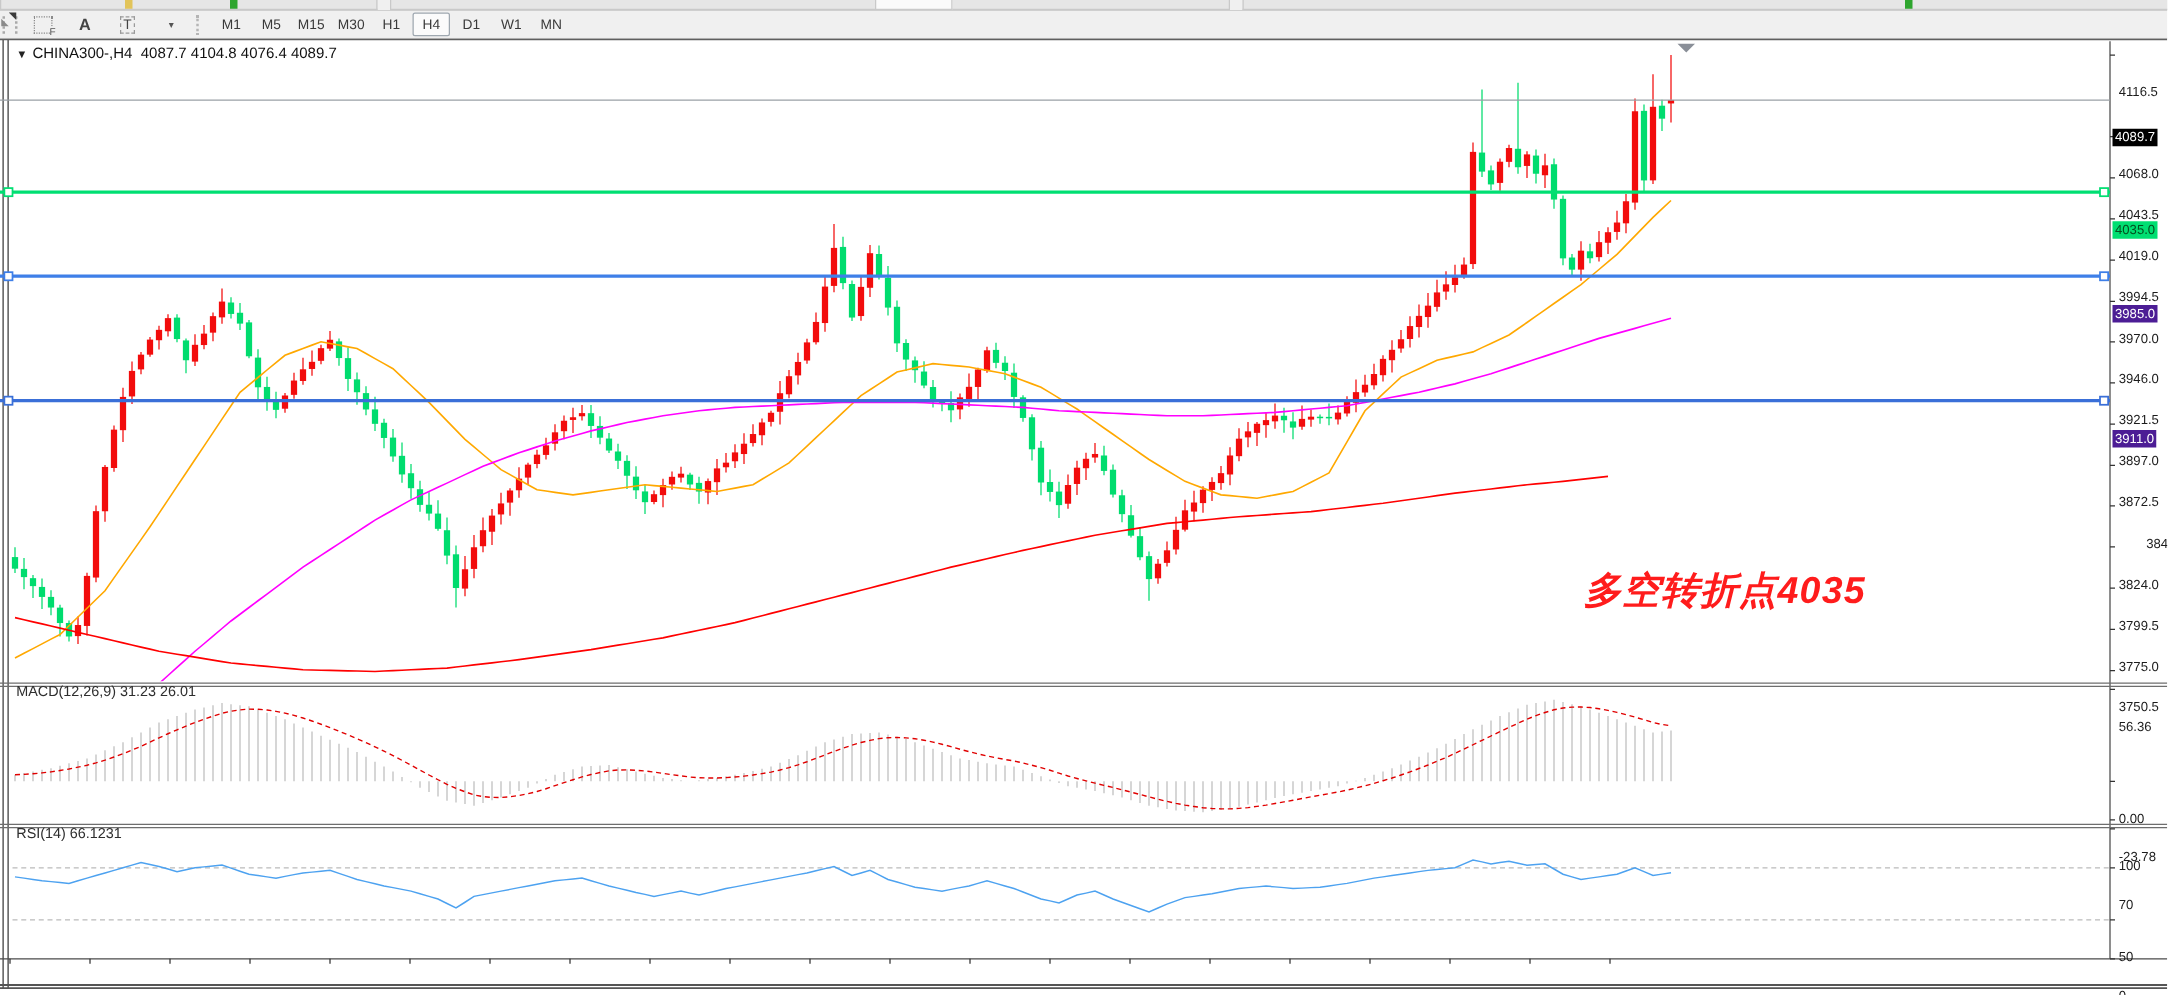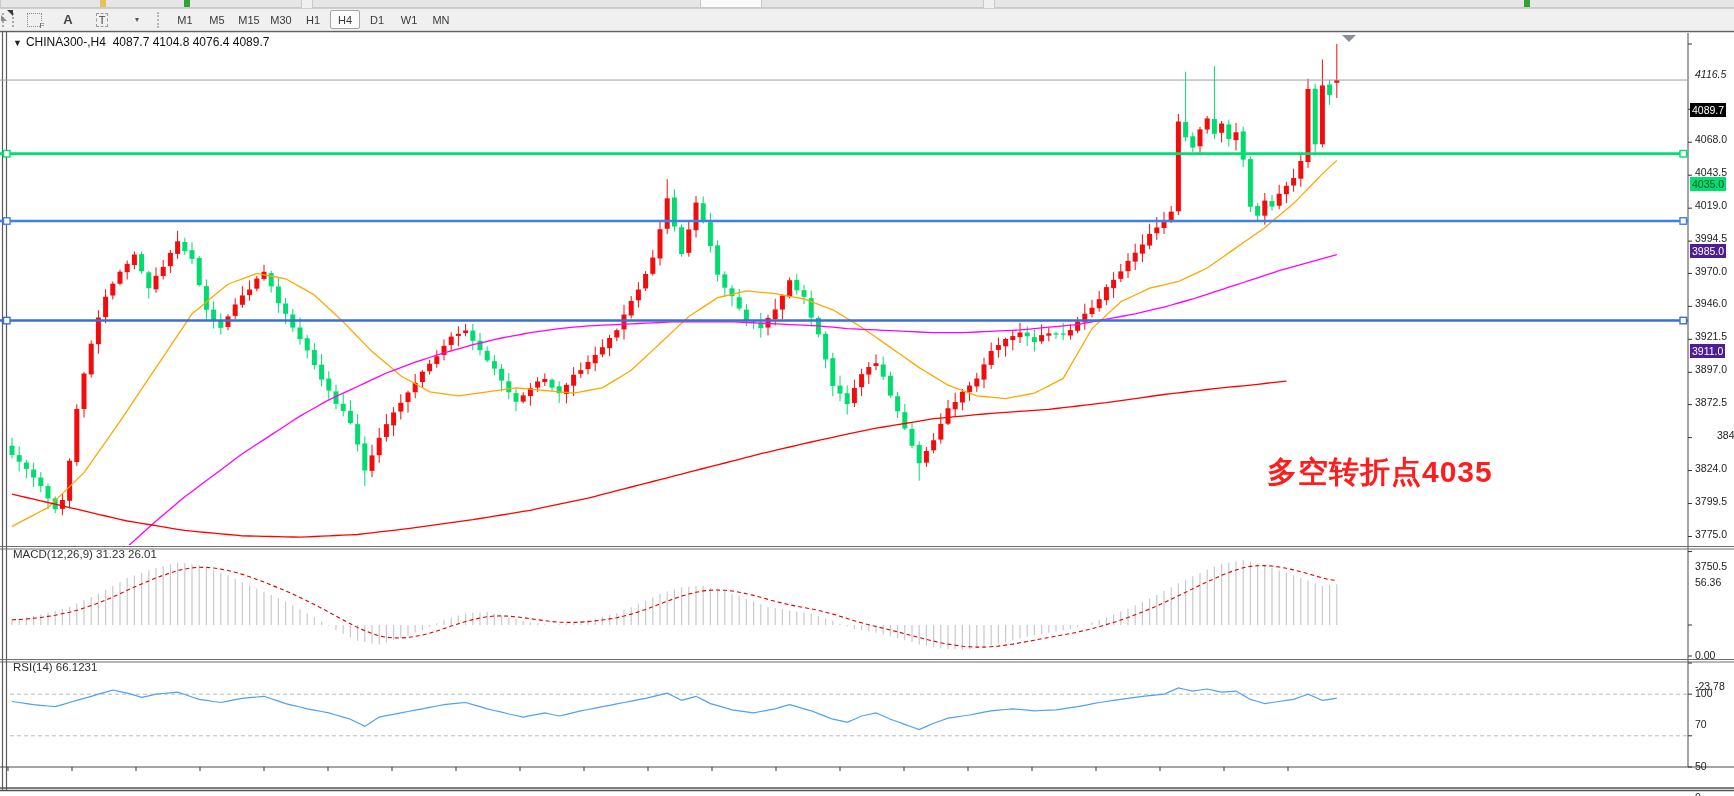--- a/index.html
+++ b/index.html
@@ -723,24 +723,24 @@
         <line x1="1224" y1="737" x2="1224" y2="741" stroke="#333" stroke-width="1"></line>
         <line x1="1288" y1="737" x2="1288" y2="741" stroke="#333" stroke-width="1"></line>
       </svg>
 
     <div class="title-label">
       <span class="tri">▼</span><span>CHINA300-,H4</span>&nbsp;&nbsp;<span>4087.7 4104.8 4076.4 4089.7</span>
     </div>
     <div class="pane-label" style="left:13px;top:518px;">MACD(12,26,9) 31.23 26.01</div>
     <div class="pane-label" style="left:13px;top:631px;">RSI(14) 66.1231</div>
 
-    <div class="annotation" style="left: 1267px; top: 422px; color: rgb(255, 28, 28);">多空转折点4035</div>
+    <div class="annotation" style="left: 1267px; top: 422px; color: rgb(255, 28, 28); font-style: italic;">多空转折点4035</div>
 
     <div id="axis-labels">
-        <div class="axis-label" style="left: 1695px; top: 44px; font-style: italic;">4116.5</div>
+        <div class="axis-label" style="left: 1695px; top: 44px;">4116.5</div>
         <div class="axis-label" style="left: 1695px; top: 109.262px;">4068.0</div>
         <div class="axis-label" style="left: 1695px; top: 142.229px;">4043.5</div>
         <div class="axis-label" style="left: 1695px; top: 175.196px;">4019.0</div>
         <div class="axis-label" style="left: 1695px; top: 208.163px;">3994.5</div>
         <div class="axis-label" style="left: 1695px; top: 241.13px;">3970.0</div>
         <div class="axis-label" style="left: 1695px; top: 273.425px;">3946.0</div>
         <div class="axis-label" style="left: 1695px; top: 306.392px;">3921.5</div>
         <div class="axis-label" style="left: 1695px; top: 339.359px;">3897.0</div>
         <div class="axis-label" style="left: 1695px; top: 372.326px;">3872.5</div>
         <div class="axis-label" style="left: 1695px; top: 404.621px; margin-left: 22px;">3848.5</div>

